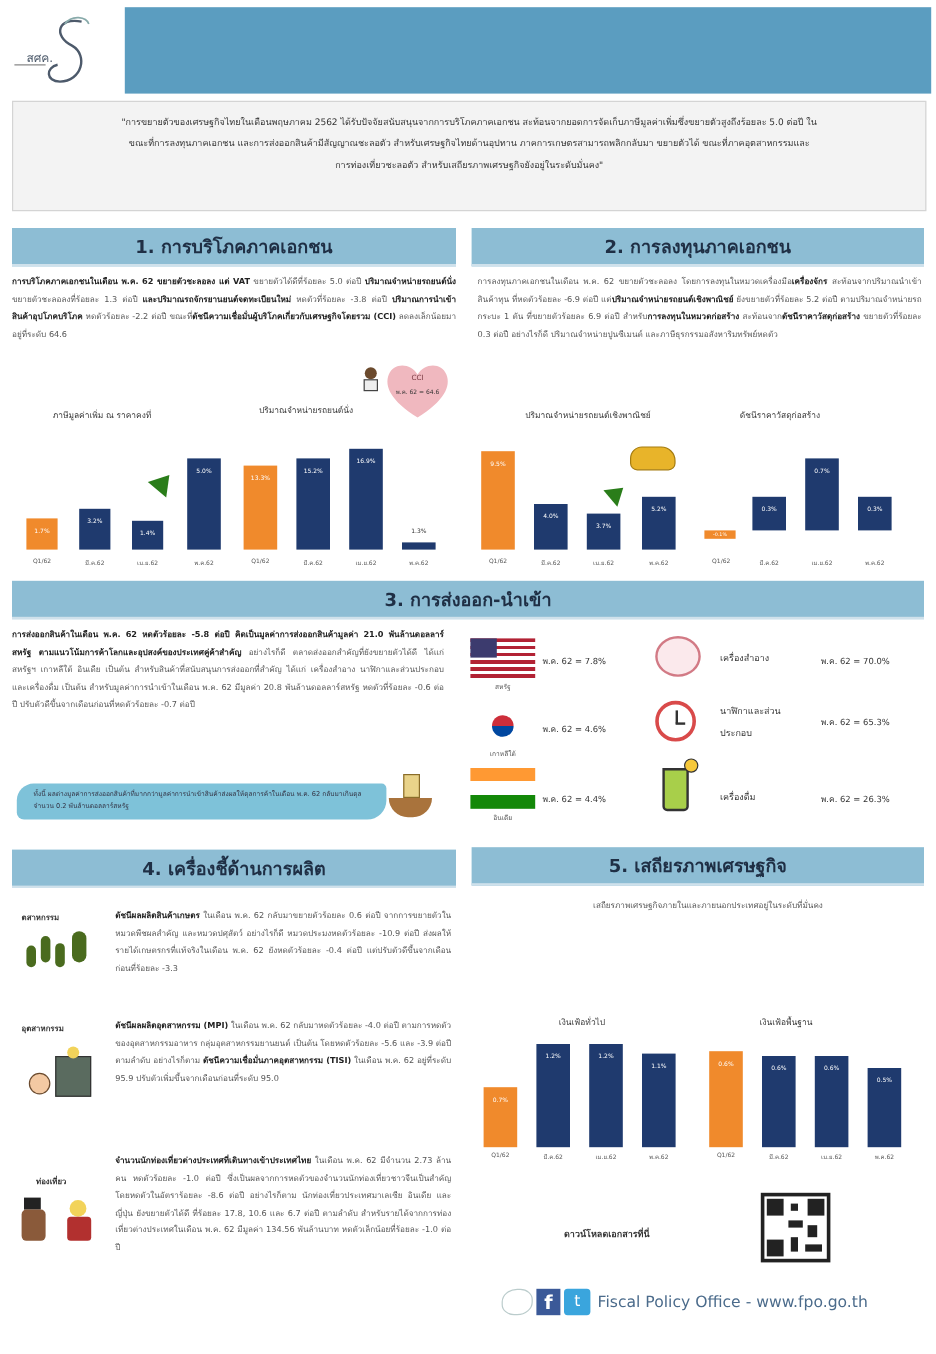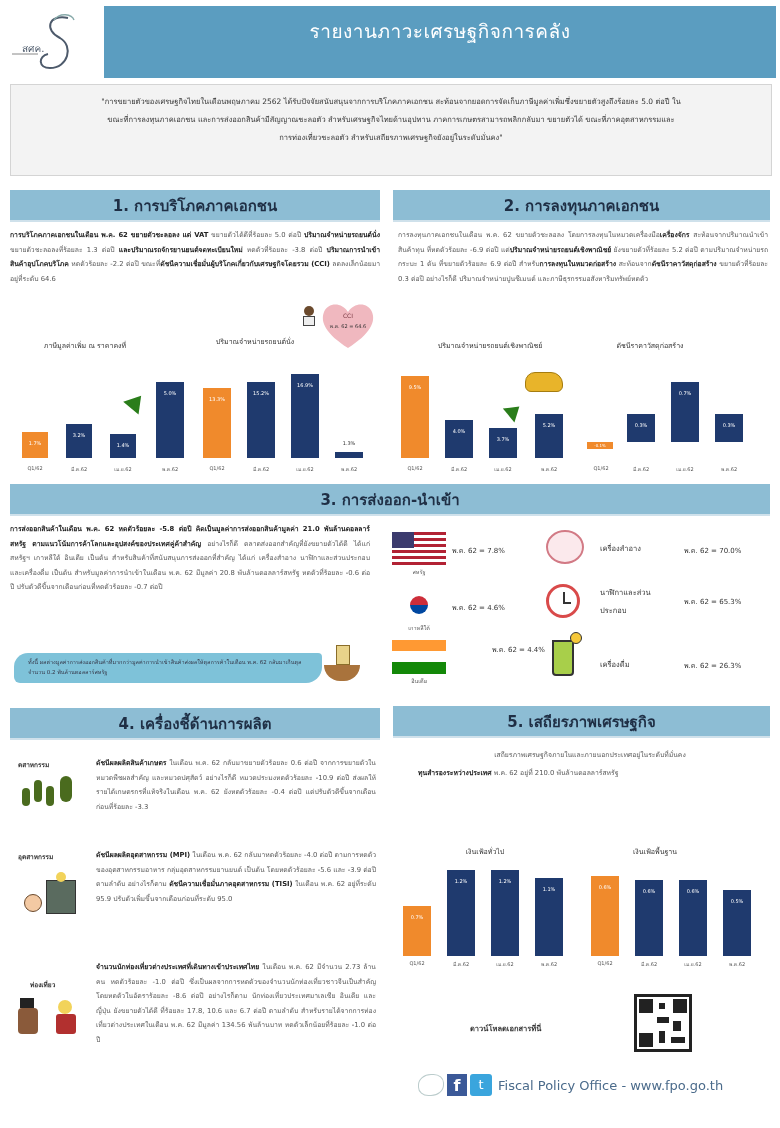--- a/index.html
+++ b/index.html
@@ -46,21 +46,20 @@
 
 <div class="logo">
   <svg width="92" height="70" viewBox="0 0 92 70">
     <path d="M60 10 C40 6, 36 22, 52 30 C66 38, 60 60, 42 60 C30 60, 30 48, 40 46" fill="none" stroke="#4d5a6b" stroke-width="2"></path>
     <path d="M46 12 C52 4, 64 6, 66 12" fill="none" stroke="#8aa" stroke-width="1.4"></path>
     <text x="14" y="44" font-size="10" fill="#4d5a6b" font-family="DejaVu Sans, sans-serif">สศค.</text>
     <line x1="4" y1="46" x2="30" y2="46" stroke="#888" stroke-width="1"></line>
   </svg>
 </div>
 <div class="title-bar">
-  <div class="t1">รายงานภาวะเศรษฐกิจการคลัง</div>
 </div>
 
 <div class="summary">"การขยายตัวของเศรษฐกิจไทยในเดือนพฤษภาคม 2562 ได้รับปัจจัยสนับสนุนจากการบริโภคภาคเอกชน สะท้อนจากยอดการจัดเก็บภาษีมูลค่าเพิ่มซึ่งขยายตัวสูงถึงร้อยละ 5.0 ต่อปี ในขณะที่การลงทุนภาคเอกชน และการส่งออกสินค้ามีสัญญาณชะลอตัว สำหรับเศรษฐกิจไทยด้านอุปทาน ภาคการเกษตรสามารถพลิกกลับมา ขยายตัวได้ ขณะที่ภาคอุตสาหกรรมและการท่องเที่ยวชะลอตัว สำหรับเสถียรภาพเศรษฐกิจยังอยู่ในระดับมั่นคง"</div>
 
 <div class="sec-head" style="left:10px; top:190px; width:370px;">1. การบริโภคภาคเอกชน</div>
 <div class="para" style="left:10px; top:228px; width:370px;">
   <b>การบริโภคภาคเอกชนในเดือน พ.ค. 62 ขยายตัวชะลอลง แต่ VAT</b><span> ขยายตัวได้ดีที่ร้อยละ 5.0 ต่อปี </span><b>ปริมาณจำหน่ายรถยนต์นั่ง</b><span> ขยายตัวชะลอลงที่ร้อยละ 1.3 ต่อปี </span><b>และปริมาณรถจักรยานยนต์จดทะเบียนใหม่</b><span> หดตัวที่ร้อยละ -3.8 ต่อปี </span><b>ปริมาณการนำเข้าสินค้าอุปโภคบริโภค</b><span> หดตัวร้อยละ -2.2 ต่อปี ขณะที่</span><b>ดัชนีความเชื่อมั่นผู้บริโภคเกี่ยวกับเศรษฐกิจโดยรวม (CCI)</b><span> ลดลงเล็กน้อยมาอยู่ที่ระดับ 64.6</span>
 </div>
 
 <div style="position:absolute; left:320px; top:300px; width:56px; height:50px;">
@@ -181,21 +180,21 @@
 <div class="tv" style="left:452px; top:545px;">พ.ค. 62 = 7.8%</div>
 
 <div class="flag" style="left:392px; top:588px; background:#fff;">
   <div style="position:absolute; left:18px; top:8px; width:18px; height:18px; border-radius:50%; background:linear-gradient(#cd2e3a 50%, #0047a0 50%);"></div>
 </div>
 <div class="flag-cap" style="left:392px; top:624px;">เกาหลีใต้</div>
 <div class="tv" style="left:452px; top:602px;">พ.ค. 62 = 4.6%</div>
 
 <div class="flag" style="left:392px; top:640px; background:linear-gradient(#ff9933 0 33%, #fff 33% 66%, #138808 66%);"></div>
 <div class="flag-cap" style="left:392px; top:677px;">อินเดีย</div>
-<div class="tv" style="left:452px; top:644px;margin-left:40px;">พ.ค. 62 = 4.4%</div>
+<div class="tv" style="left:452px; top:660px;">พ.ค. 62 = 4.4%</div>
 
 <div style="position:absolute; left:546px; top:530px; width:38px; height:34px; border-radius:50%; border:2px solid #d27a85; background:#fbe9ec;"></div>
 <div class="tlabel" style="left:600px; top:540px;">เครื่องสำอาง</div>
 <div class="tv" style="left:684px; top:545px;text-align:center;">พ.ค. 62 = 70.0%</div>
 
 <div style="position:absolute; left:546px; top:584px; width:34px; height:34px; border-radius:50%; border:3px solid #d94a4a; background:#fff;">
   <div style="position:absolute; left:14px; top:5px; width:2px; height:11px; background:#333;"></div>
   <div style="position:absolute; left:14px; top:15px; width:8px; height:2px; background:#333;"></div>
 </div>
 <div class="tlabel" style="left:600px; top:584px; width:70px;">นาฬิกาและส่วนประกอบ</div>
@@ -237,21 +236,20 @@
   <div style="position:absolute; left:40px; top:2px; width:14px; height:14px; border-radius:50%; background:#f2d35a;"></div>
   <div style="position:absolute; left:38px; top:16px; width:20px; height:20px; background:#b2302f; border-radius:3px;"></div>
 </div>
 <div class="para" style="left:96px; top:960px; width:280px;">
   <b>จำนวนนักท่องเที่ยวต่างประเทศที่เดินทางเข้าประเทศไทย</b><span> ในเดือน พ.ค. 62 มีจำนวน 2.73 ล้านคน หดตัวร้อยละ -1.0 ต่อปี ซึ่งเป็นผลจากการหดตัวของจำนวนนักท่องเที่ยวชาวจีนเป็นสำคัญ โดยหดตัวในอัตราร้อยละ -8.6 ต่อปี อย่างไรก็ตาม นักท่องเที่ยวประเทศมาเลเซีย อินเดีย และญี่ปุ่น ยังขยายตัวได้ดี ที่ร้อยละ 17.8, 10.6 และ 6.7 ต่อปี ตามลำดับ สำหรับรายได้จากการท่องเที่ยวต่างประเทศในเดือน พ.ค. 62 มีมูลค่า 134.56 พันล้านบาท หดตัวเล็กน้อยที่ร้อยละ -1.0 ต่อปี</span>
 </div>
 
 <div class="sec-head" style="left:393px; top:706px; width:377px;">5. เสถียรภาพเศรษฐกิจ</div>
 <div class="para" style="left:420px; top:748px; width:340px; text-align:center;">เสถียรภาพเศรษฐกิจภายในและภายนอกประเทศอยู่ในระดับที่มั่นคง</div>
 <div class="para" style="left:418px; top:766px; width:340px; text-align:left;">
-  <div><b>ทุนสำรองระหว่างประเทศ</b><span> พ.ค. 62 อยู่ที่ 210.0 พันล้านดอลลาร์สหรัฐ</span></div>
 </div>
 
 <div class="chart" style="left:395px; top:830px; width:190px; height:140px;">
   <div class="ctitle" style="left:40px; top:16px; width:100px;">เงินเฟ้อทั่วไป</div>
   <div class="bar hl" style="left:8px; top:76px; width:28px; height:50px;">
       <span class="v">0.7%</span>
     </div>
   <div class="bar" style="left:52px; top:40px; width:28px; height:86px;">
       <span class="v">1.2%</span>
     </div>

